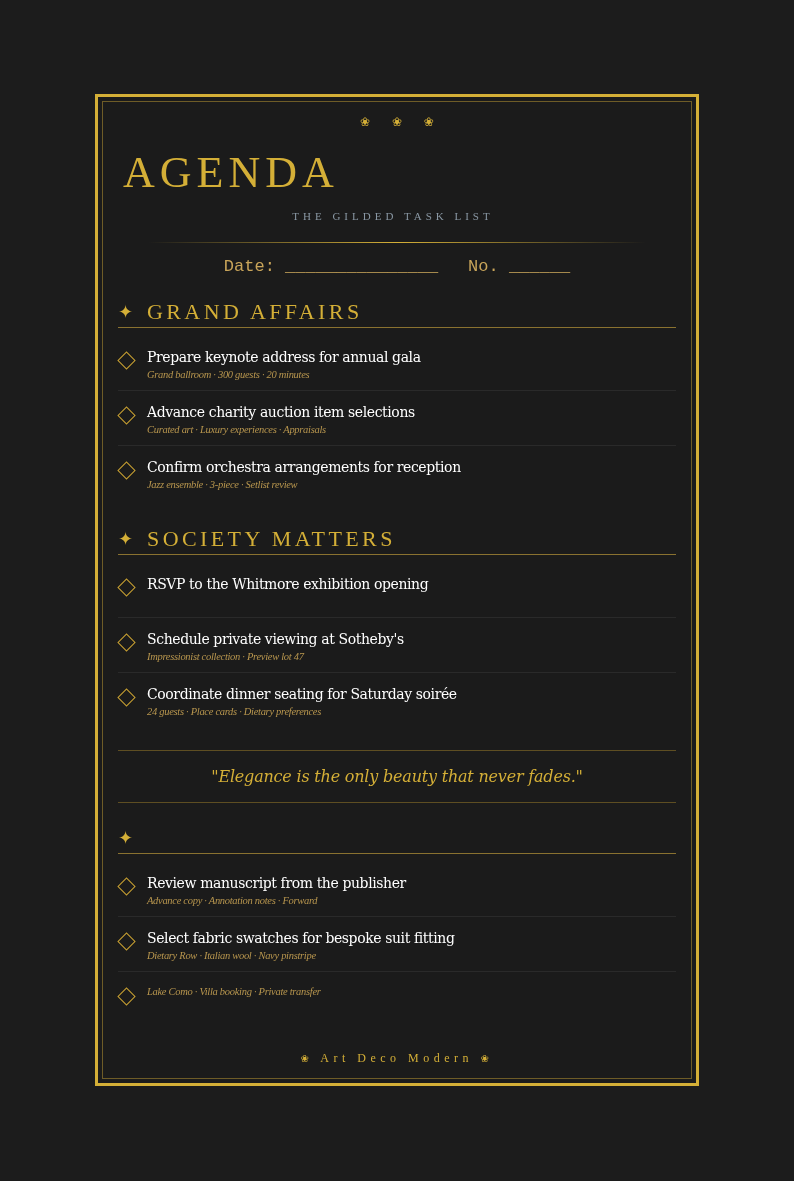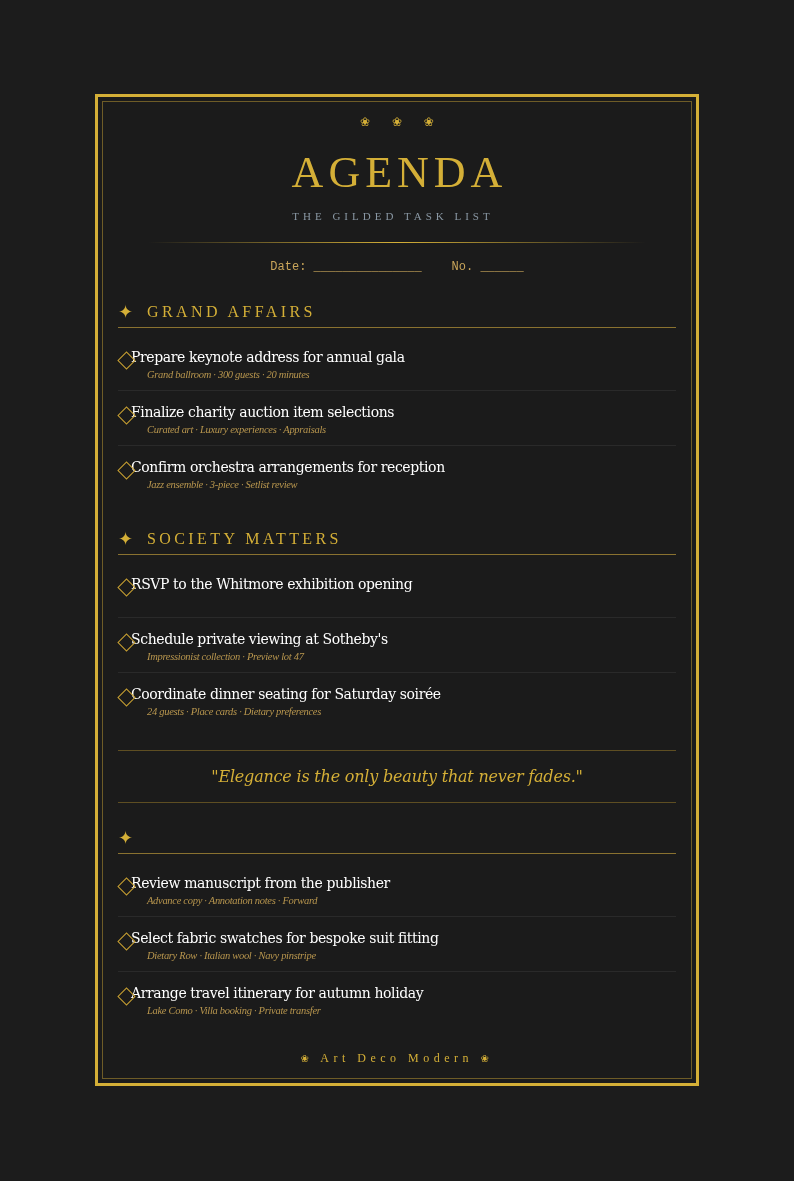--- a/index.html
+++ b/index.html
@@ -45,21 +45,21 @@
       text-align: center;
       font-size: 12px;
       color: #d4af37;
       line-height: 14px;
     }
     .ornaments span { display: inline-block; margin: 0 9px; }
     .title {
       position: absolute;
       top: 50px;
       left: 0; right: 0;
-      text-align: center;
+      text-align: left;
       font-family: "Liberation Serif", "DejaVu Serif", serif;
       font-size: 44px;
       letter-spacing: 5px;
       color: #d4af37;
       line-height: 52px;
       padding-left: 5px;
     }
     .subtitle {
       position: absolute;
       top: 112px;
@@ -79,21 +79,21 @@
       right: 30px;
       height: 1px;
       background: linear-gradient(to right, rgba(212,175,55,0) 0%, #d4af37 50%, rgba(212,175,55,0) 100%);
     }
     .meta-row {
       position: absolute;
       top: 162px;
       left: 0; right: 0;
       text-align: center;
       font-family: "Liberation Mono", "DejaVu Sans Mono", monospace;
-      font-size: 12px;
+      font-size: 17px;
       color: #c9a55a;
       line-height: 16px;
       white-space: pre;
     }
     .meta-row .gap { display: inline-block; width: 30px; }
 
     .section {
       position: absolute;
       left: 0; right: 0;
     }
@@ -107,21 +107,21 @@
     .section-header .sparkle {
       width: 29px;
       color: #d4af37;
       font-size: 18px;
       line-height: 20px;
       font-family: "DejaVu Sans", sans-serif;
       padding-left: 0;
     }
     .section-header .sec-title {
       font-family: "Liberation Serif", "DejaVu Serif", serif;
-      font-size: 16px;
+      font-size: 22px;
       letter-spacing: 3.4px;
       color: #d4af37;
       line-height: 20px;
     }
     .task {
       position: relative;
       height: 55px;
       border-bottom: 1px solid #2a2a2a;
       padding-top: 12px;
     }
@@ -131,21 +131,21 @@
       left: 2px;
       top: 18px;
       width: 13px;
       height: 13px;
       border: 1.4px solid #c9a132;
       transform: rotate(45deg);
       background: transparent;
       cursor: pointer;
     }
     .task .task-title {
-      margin-left: 13px;
+      margin-left: 29px;
       font-family: "DejaVu Serif", "Liberation Serif", serif;
       font-size: 14px;
       letter-spacing: -0.4px;
       color: #ffffff;
       line-height: 19px;
     }
     .task .task-meta {
       margin-left: 29px;
       margin-top: 1px;
       font-family: Liberation Serif, serif;
@@ -210,21 +210,21 @@
         <span class="sec-title">GRAND AFFAIRS</span>
       </div>
       <div style="height:8px;"></div>
       <div class="task">
         <div class="check"></div>
         <div class="task-title">Prepare keynote address for annual gala</div>
         <div class="task-meta">Grand ballroom · 300 guests · 20 minutes</div>
       </div>
       <div class="task">
         <div class="check"></div>
-        <div class="task-title">Finalize charity auction item selections</div>
+        <div class="task-title">Advance charity auction item selections</div>
         <div class="task-meta">Curated art · Luxury experiences · Appraisals</div>
       </div>
       <div class="task last">
         <div class="check"></div>
         <div class="task-title">Confirm orchestra arrangements for reception</div>
         <div class="task-meta">Jazz ensemble · 3-piece · Setlist review</div>
       </div>
     </div>
 
     <div class="section" style="top:424px;">
@@ -263,21 +263,20 @@
         <div class="task-title">Review manuscript from the publisher</div>
         <div class="task-meta">Advance copy · Annotation notes · Forward</div>
       </div>
       <div class="task">
         <div class="check"></div>
         <div class="task-title">Select fabric swatches for bespoke suit fitting</div>
         <div class="task-meta">Dietary Row · Italian wool · Navy pinstripe</div>
       </div>
       <div class="task last">
         <div class="check"></div>
-        <div class="task-title">Arrange travel itinerary for autumn holiday</div>
         <div class="task-meta">Lake Como · Villa booking · Private transfer</div>
       </div>
     </div>
 
     <div class="footer">
       <span class="orn">❀</span>
       <span>Art Deco Modern</span>
       <span class="orn">❀</span>
     </div>
 

